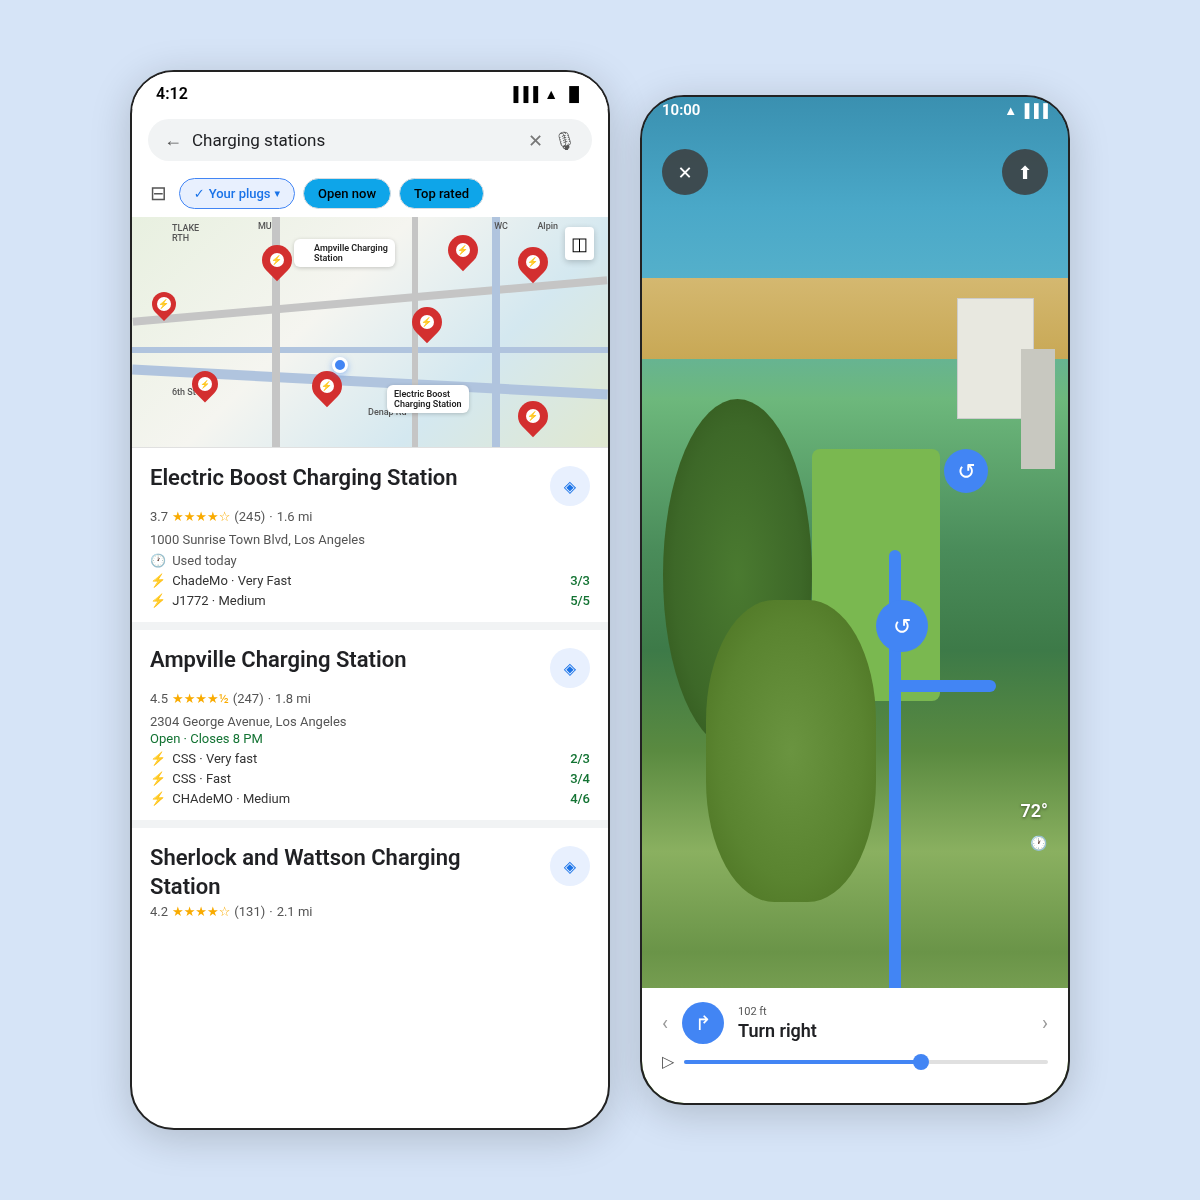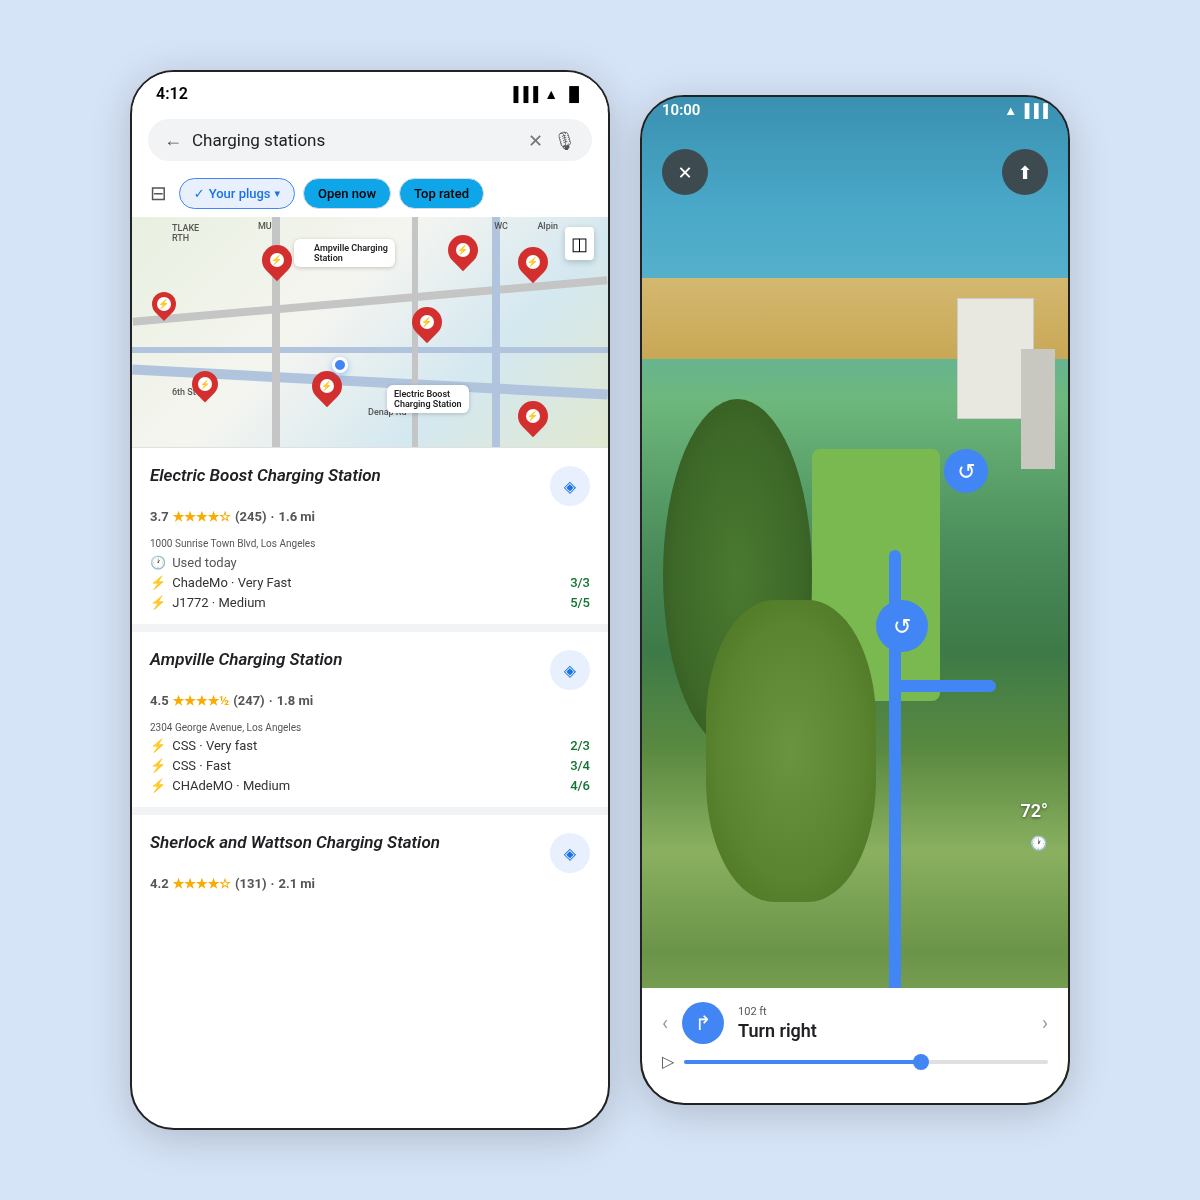--- a/index.html
+++ b/index.html
@@ -246,26 +246,25 @@
     .station-item {
       padding: 16px 18px 14px;
       position: relative;
     }
     .station-header {
       display: flex;
       align-items: flex-start;
       justify-content: space-between;
     }
     .station-name {
-      font-size: 17px;
+      font-size: 22px;
       font-weight: 600;
       color: #202124;
       line-height: 1.3;
       max-width: 340px;
-      font-style: italic;
     }
     .nav-btn {
       width: 40px; height: 40px;
       background: #e8f0fe;
       border-radius: 50%;
       display: flex;
       align-items: center;
       justify-content: center;
       cursor: pointer;
       flex-shrink: 0;
@@ -276,30 +275,29 @@
       color: #1a73e8;
       font-size: 16px;
     }
     .station-rating {
       display: flex;
       align-items: center;
       gap: 4px;
       margin-top: 3px;
       font-size: 13px;
       color: #555;
-      font-weight: bold;
     }
     .stars {
       color: #f9ab00;
       font-size: 13px;
     }
     .station-address {
-      font-size: 10px;
-      color: #555;
-      margin-top: 14px;
+      font-size: 13px;
+      color: #555;
+      margin-top: 8px;
     }
     .station-open {
       font-size: 13px;
       color: #137333;
       margin-top: 2px;
     }
     .station-used {
       display: flex;
       align-items: center;
       gap: 6px;
@@ -739,20 +737,25 @@
             </div>
           </div>
           <div class="station-rating">
             <span>4.5</span>
             <span class="stars">★★★★½</span>
             <span>(<span>247</span>)</span>
             <span> · </span>
             <span>1.8 mi</span>
           </div>
           <div class="station-address">2304 George Avenue, Los Angeles</div>
+          <div class="station-open">
+            <span>Open</span>
+            <span> · </span>
+            <span>Closes 8 PM</span>
+          </div>
           <div class="charger-row">
             <div class="charger-left">
               <span class="bolt-icon">⚡</span>
               <span>CSS · Very fast</span>
             </div>
             <span class="charger-avail">2/3</span>
           </div>
           <div class="charger-row">
             <div class="charger-left">
               <span class="bolt-icon">⚡</span>

